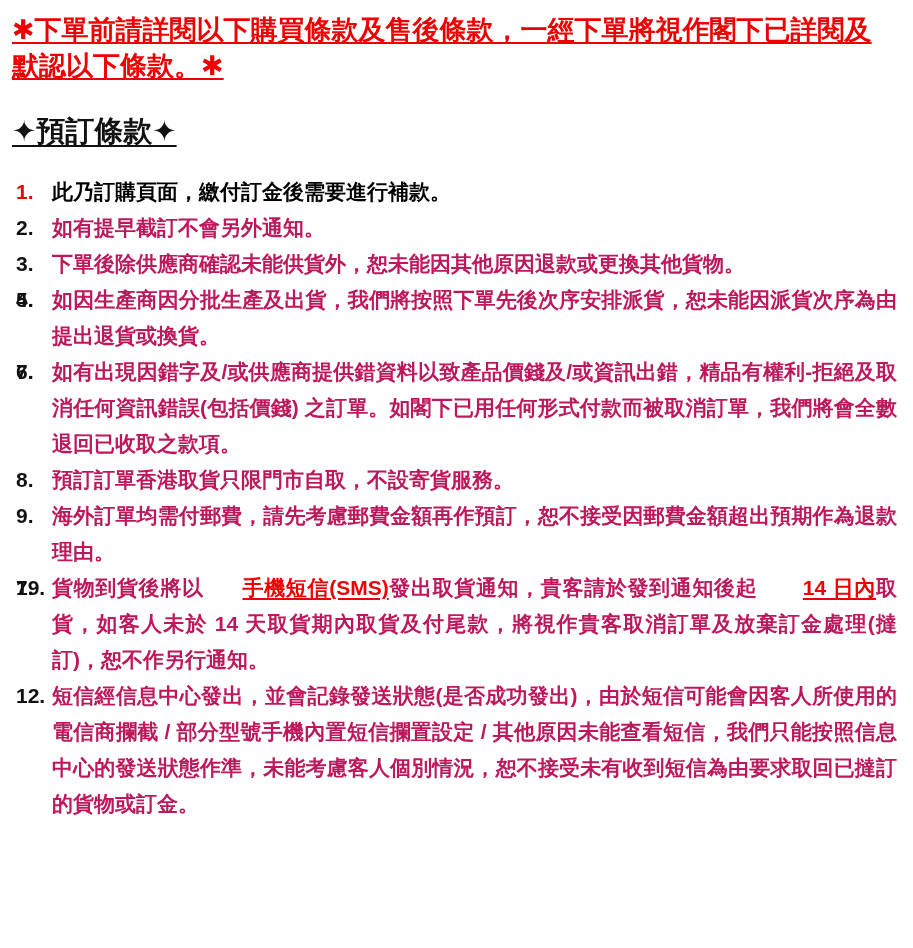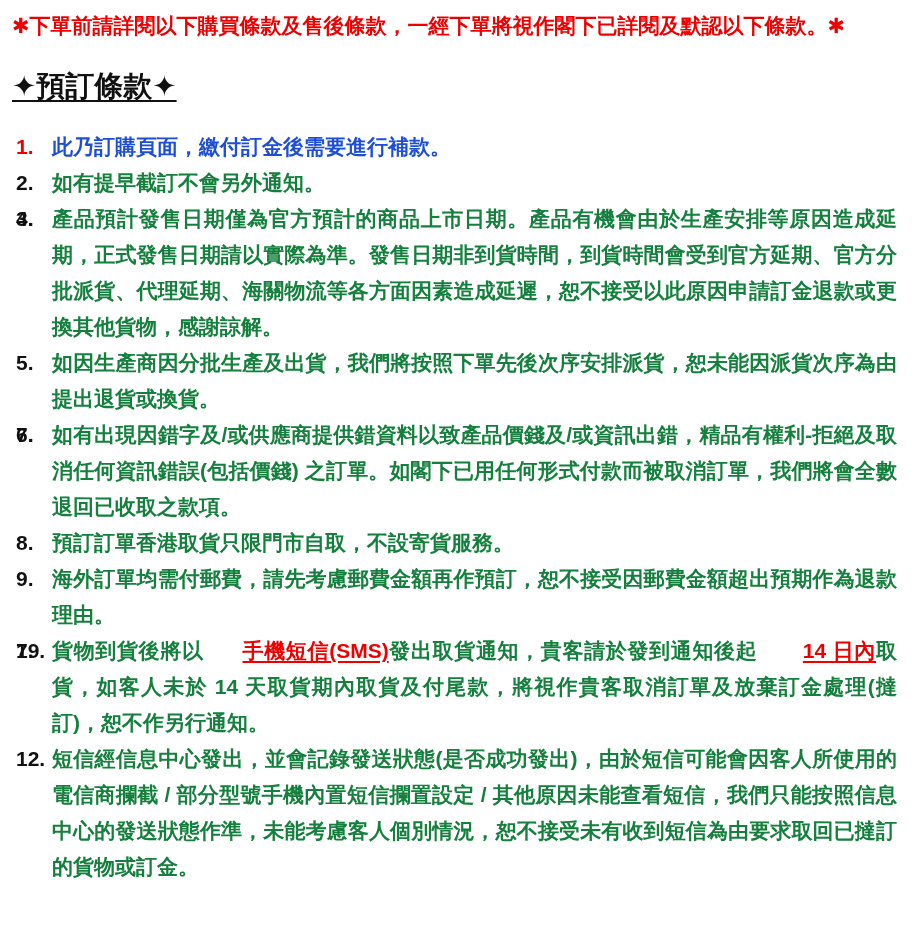--- a/index.html
+++ b/index.html
@@ -12,22 +12,23 @@
     min-height: 948px;
     box-sizing: border-box;
     padding: 10px 16px 12px 10px;
     background: #ffffff;
     font-family: "Liberation Sans", "DejaVu Sans", sans-serif;
     font-weight: bold;
     color: #111111;
   }
   .notice {
     color: #ee0000;
-    font-size: 21px;
+    font-size: 27px;
     line-height: 1.35;
+    text-decoration: underline;
     text-underline-offset: 3px;
     margin: 2px 0 0 2px;
   }
   .section-title-wrap {
     margin: 27px 0 0 2px;
   }
   .section-title {
     color: #111111;
     font-size: 29px;
     text-decoration: underline;
@@ -44,22 +45,22 @@
     position: relative;
     padding-left: 42px;
     text-align: justify;
   }
   .term-number {
     position: absolute;
     left: 6px;
     top: 0;
   }
   .term-number.num-red { color: #ee0000; }
-  .seg-plain { color: #15803d; }
-  .seg-red { color: #1d4ed8; }
+  .seg-plain { color: #be185d; }
+  .seg-red { color: #000000; }
   .seg-red-underline {
     color: #ee0000;
     text-decoration: underline;
     text-underline-offset: 3px;
     margin-left: 39px;
   }
 </style>
 </head>
 <body>
 
@@ -76,25 +77,25 @@
     <span class="term-text"><span class="seg seg-red">此乃訂購頁面，繳付訂金後需要進行補款。</span></span>
   </li>
 
   <li class="term">
     <span class="term-number">2.</span>
     <span class="term-text"><span class="seg seg-plain">如有提早截訂不會另外通知。</span></span>
   </li>
 
   <li class="term">
     <span class="term-number">3.</span>
+    <span class="term-text"><span class="seg seg-plain">下單後除供應商確認未能供貨外，恕未能因其他原因退款或更換其他貨物。</span></span>
   </li>
 
   <li class="term">
     <span class="term-number">4.</span>
-    <span class="term-text"><span class="seg seg-plain">產品預計發售日期僅為官方預計的商品上市日期。產品有機會由於生產安排等原因造成延期，正式發售日期請以實際為準。發售日期非到貨時間，到貨時間會受到官方延期、官方分批派貨、代理延期、海關物流等各方面因素造成延遲，恕不接受以此原因申請訂金退款或更換其他貨物，感謝諒解。</span></span>
   </li>
 
   <li class="term">
     <span class="term-number">5.</span>
     <span class="term-text"><span class="seg seg-plain">如因生產商因分批生產及出貨，我們將按照下單先後次序安排派貨，恕未能因派貨次序為由提出退貨或換貨。</span></span>
   </li>
 
   <li class="term">
     <span class="term-number">6.</span>
   </li>

